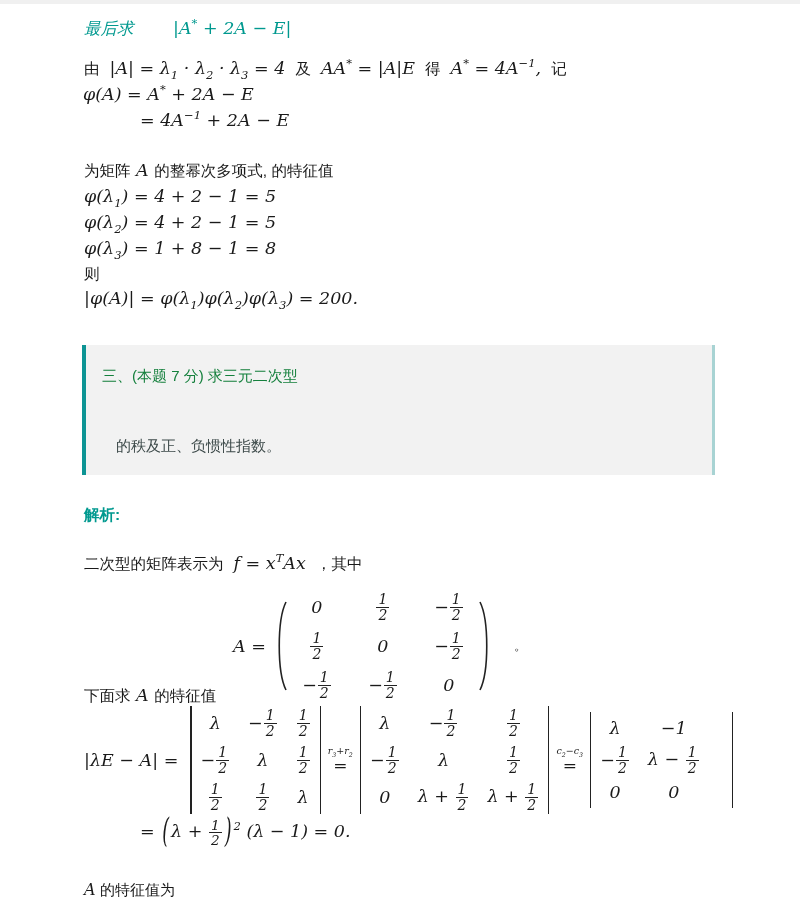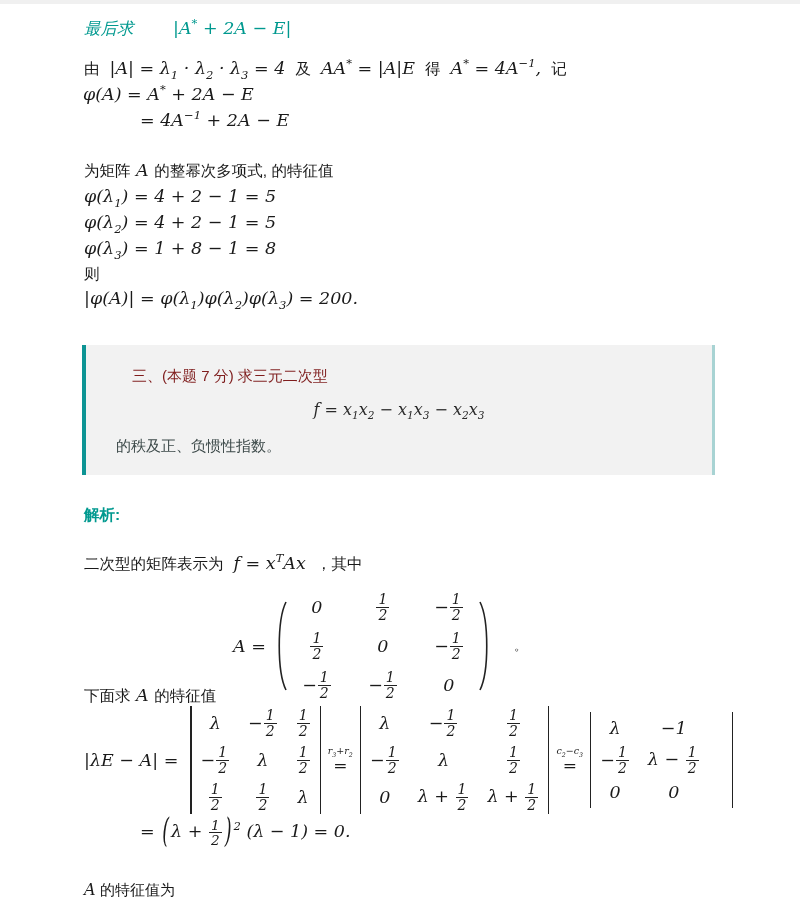--- a/index.html
+++ b/index.html
@@ -74,24 +74,24 @@
     top: 345px;
     width: 633px;
     height: 130px;
     background: #f2f2f2;
     border-left: 4px solid #0d9494;
     border-right: 3px solid #a8d3d3;
     box-sizing: border-box;
   }
   .problem-title {
     position: absolute;
-    left: 46px;
+    left: 16px;
     top: 22px;
     font-size: 15px;
-    color: #7f1d1d;
+    color: #15803d;
     white-space: nowrap;
   }
   .problem-formula {
     position: absolute;
     left: 0;
     top: 55px;
     width: 100%;
     text-align: center;
     font-size: 16px;
     color: #2a2a2a;
@@ -270,23 +270,20 @@
   </div>
 
   <div class="line" style="left:84px; top:290px;">
     <span class="math mi">|φ(A)| = φ(λ<sub class="idx">1</sub>)φ(λ<sub class="idx">2</sub>)φ(λ<sub class="idx">3</sub>) = 200.</span>
   </div>
 
   <div class="problem-box">
     <div class="problem-title">
       <span class="cjk">三、</span><span class="cjk">(本题 7 分)</span>&nbsp;<span class="cjk">求三元二次型</span>
     </div>
-    <div class="problem-formula">
-      <span class="math mi">f = x<sub class="idx">1</sub>x<sub class="idx">2</sub> − x<sub class="idx">1</sub>x<sub class="idx">3</sub> − x<sub class="idx">2</sub>x<sub class="idx">3</sub></span>
-    </div>
     <div class="problem-tail">
       <span class="cjk">的秩及正、负惯性指数。</span>
     </div>
   </div>
 
   <div class="analysis-label">
     <span class="cjk">解析:</span>
   </div>
 
   <div class="line" style="left:84px; top:555px;">

